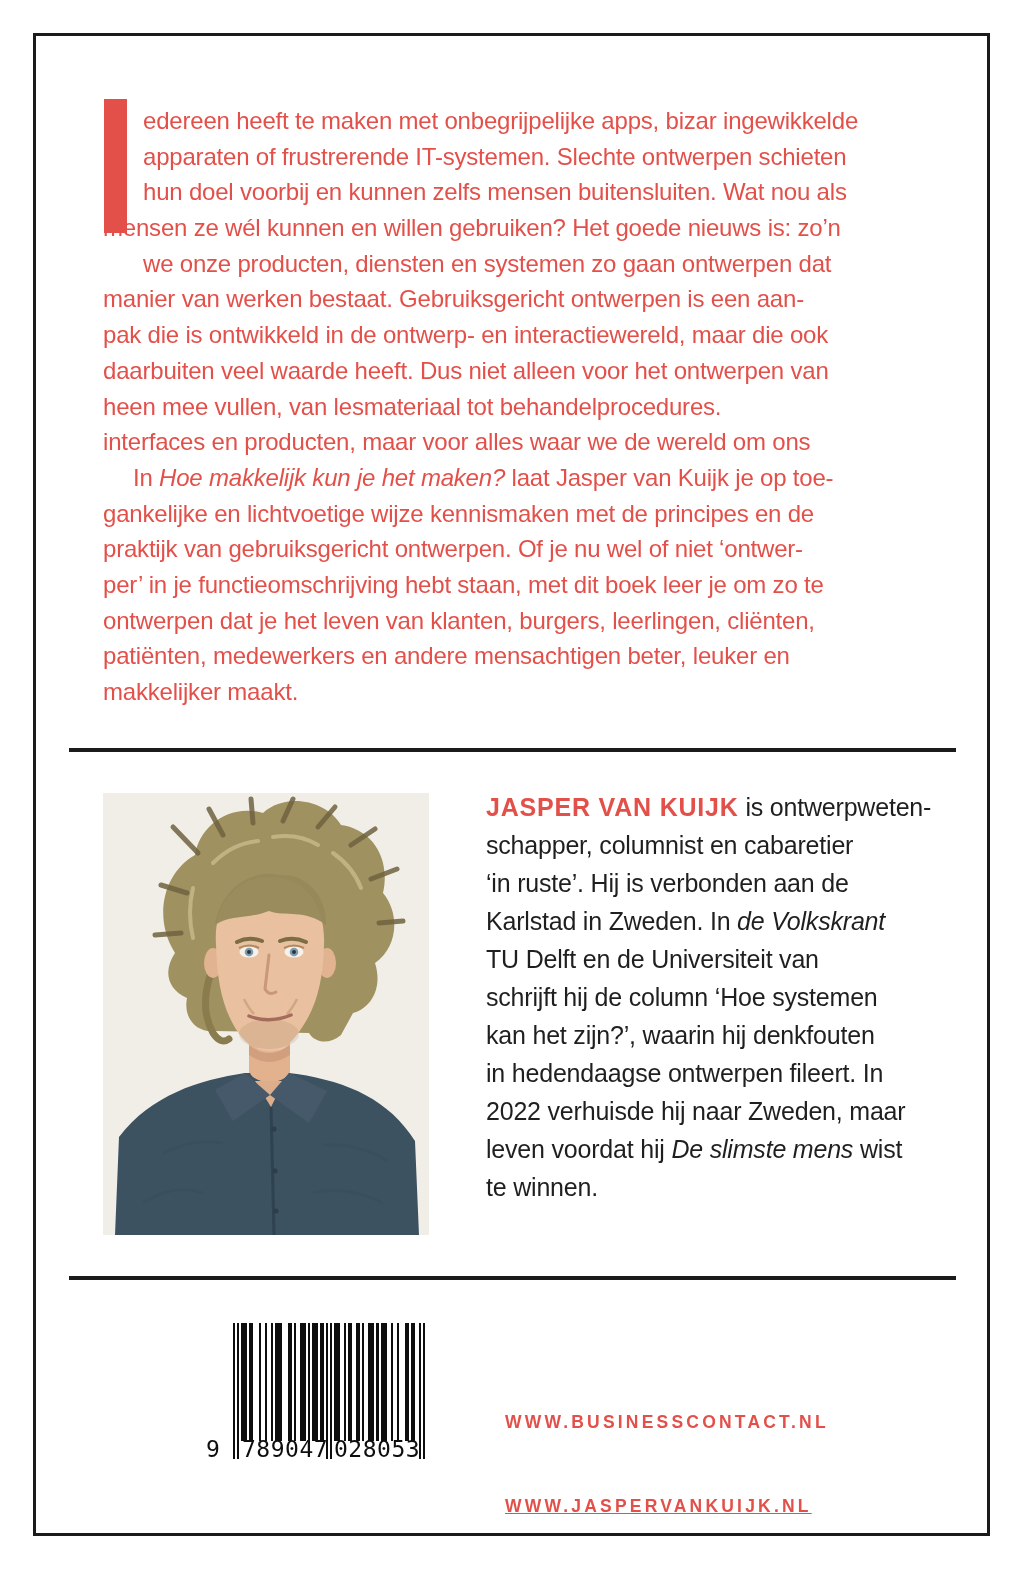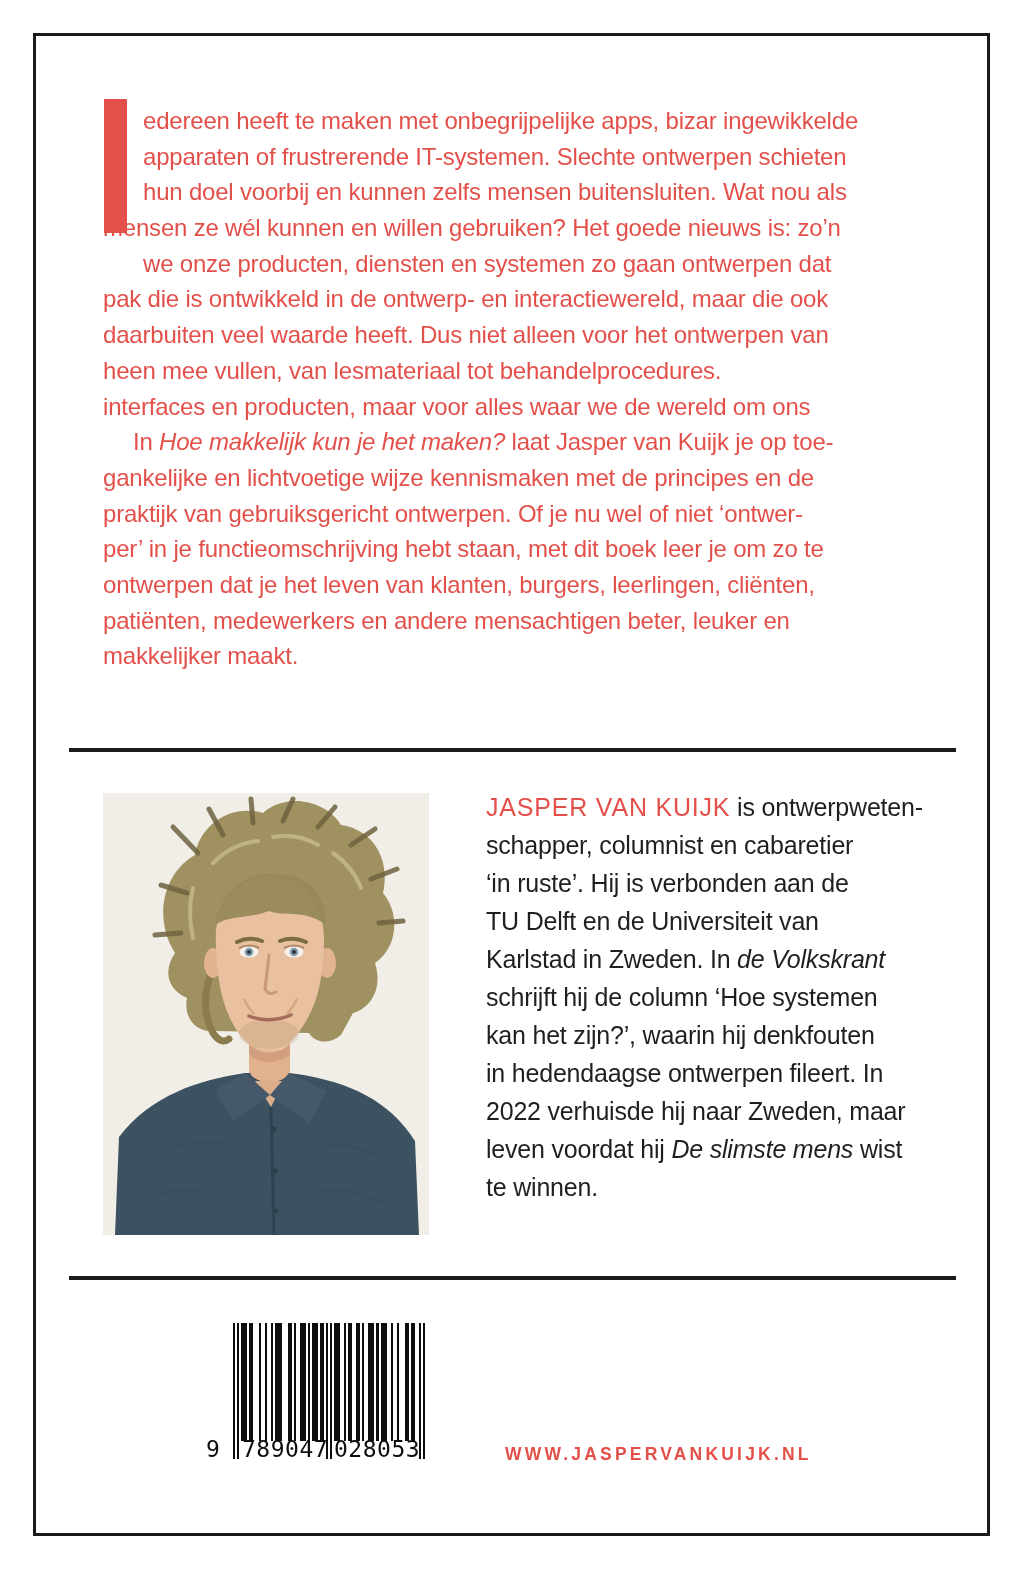--- a/index.html
+++ b/index.html
@@ -14,58 +14,59 @@
          border:3px solid var(--frame);box-sizing:border-box;}
   
   .dropcap{position:absolute;left:104px;top:99px;width:23px;height:134px;background:var(--red);}
   
   .blurb{position:absolute;left:103px;top:103px;width:840px;color:var(--red);
          font-size:24px;}
   .blurb .tl{line-height:35.7px;height:35.7px;white-space:nowrap;letter-spacing:-0.2px;}
   .blurb .ind1{padding-left:40px;}
   .blurb .ind2{padding-left:30px;}
   .seg-i{font-style:italic;}
-  .seg-nb{color:var(--red);font-weight:normal;letter-spacing:0.8px;}
+  .seg-nb{color:var(--red);font-weight:bold;letter-spacing:0.8px;}
   
   .rule{position:absolute;left:69px;width:887px;height:4px;background:var(--rule);}
   .rule1{top:748px;} .rule2{top:1276px;}
   
   .photo{position:absolute;left:103px;top:793px;width:326px;height:442px;background:var(--photo-bg);}
   .photo svg{display:block;width:100%;height:100%;}
   
   .bio{position:absolute;left:486px;top:788px;width:450px;color:var(--ink);font-size:25px;}
   .bio .tl{line-height:38px;height:38px;white-space:nowrap;letter-spacing:-0.2px;}
   
   .barcode{position:absolute;left:233px;top:1323px;width:192px;height:140px;}
   .bars{position:absolute;left:0;top:0;width:192px;height:140px;}
   .bar{position:absolute;top:0;height:84.3%;background:#0E0E0E;}
   .bar.g{height:97.2%;}
   .bdigit{position:absolute;font-family:"DejaVu Sans Mono", monospace;font-size:23px;
           color:#0E0E0E;top:113px;white-space:nowrap;letter-spacing:0.5px;}
   .d9{left:-27px;} .g1{left:9px;} .g2{left:101px;}
   
   .url{position:absolute;left:505px;color:var(--red);font-weight:bold;font-size:17.5px;
        letter-spacing:3.2px;white-space:nowrap;}
-  .url1{top:1412px;} .url2{top:1444px;}
+  .url1{top:1412px;} .url2{top:1496px;text-decoration:underline;}
 </style>
 </head>
 <body>
 
 <div class="cover">
 
   <div class="frame"></div>
 
   <div class="dropcap"></div>
 
   <div class="blurb">
       <div class="tl ind1"><span>edereen heeft te maken met onbegrijpelijke apps, bizar ingewikkelde</span></div>
       <div class="tl ind1"><span>apparaten of frustrerende IT-systemen. Slechte ontwerpen schieten</span></div>
       <div class="tl ind1"><span>hun doel voorbij en kunnen zelfs mensen buitensluiten. Wat nou als</span></div>
       <div class="tl"><span>mensen ze wél kunnen en willen gebruiken? Het goede nieuws is: zo’n</span></div>
       <div class="tl ind1"><span>we onze producten, diensten en systemen zo gaan ontwerpen dat</span></div>
+      <div class="tl"><span>manier van werken bestaat. Gebruiksgericht ontwerpen is een aan-</span></div>
       <div class="tl"><span>pak die is ontwikkeld in de ontwerp- en interactiewereld, maar die ook</span></div>
       <div class="tl"><span>daarbuiten veel waarde heeft. Dus niet alleen voor het ontwerpen van</span></div>
       <div class="tl"><span>heen mee vullen, van lesmateriaal tot behandelprocedures.</span></div>
       <div class="tl"><span>interfaces en producten, maar voor alles waar we de wereld om ons</span></div>
       <div class="tl ind2"><span>In </span><span class="seg-i">Hoe makkelijk kun je het maken?</span><span> laat Jasper van Kuijk je op toe-</span></div>
       <div class="tl"><span>gankelijke en lichtvoetige wijze kennismaken met de principes en de</span></div>
       <div class="tl"><span>praktijk van gebruiksgericht ontwerpen. Of je nu wel of niet ‘ontwer-</span></div>
       <div class="tl"><span>per’ in je functieomschrijving hebt staan, met dit boek leer je om zo te</span></div>
       <div class="tl"><span>ontwerpen dat je het leven van klanten, burgers, leerlingen, cliënten,</span></div>
       <div class="tl"><span>patiënten, medewerkers en andere mensachtigen beter, leuker en</span></div>
@@ -152,22 +153,22 @@
             <path d="M210,400 Q245,392 280,410"></path>
         </g>
       </g>
     </svg>
   </div>
 
   <div class="bio">
       <div class="tl"><span class="seg-nb">JASPER VAN KUIJK</span><span> is ontwerpweten-</span></div>
       <div class="tl"><span>schapper, columnist en cabaretier</span></div>
       <div class="tl"><span>‘in ruste’. Hij is verbonden aan de</span></div>
+      <div class="tl"><span>Karlstad in Zweden. In </span><span class="seg-i">de Volkskrant</span></div>
       <div class="tl"><span>TU Delft en de Universiteit van</span></div>
-      <div class="tl"><span>Karlstad in Zweden. In </span><span class="seg-i">de Volkskrant</span></div>
       <div class="tl"><span>schrijft hij de column ‘Hoe systemen</span></div>
       <div class="tl"><span>kan het zijn?’, waarin hij denkfouten</span></div>
       <div class="tl"><span>in hedendaagse ontwerpen fileert. In</span></div>
       <div class="tl"><span>2022 verhuisde hij naar Zweden, maar</span></div>
       <div class="tl"><span>leven voordat hij </span><span class="seg-i">De slimste mens</span><span> wist</span></div>
       <div class="tl"><span>te winnen.</span></div>
     </div>
 
   <div class="rule rule2"></div>
 
@@ -202,15 +203,16 @@
         <div class="bar" style="left: 171.789px; width: 4.04211px;"></div>
         <div class="bar" style="left: 177.853px; width: 4.04211px;"></div>
         <div class="bar g" style="left: 185.937px; width: 2.02105px;"></div>
         <div class="bar g" style="left: 189.979px; width: 2.02105px;"></div>
       </div>
     <div class="bdigit d9">9</div>
     <div class="bdigit g1">789047</div>
     <div class="bdigit g2">028053</div>
   </div>
 
+  <div class="url url1">WWW.BUSINESSCONTACT.NL</div>
   <div class="url url2">WWW.JASPERVANKUIJK.NL</div>
 
 </div>
 
 </body></html>

